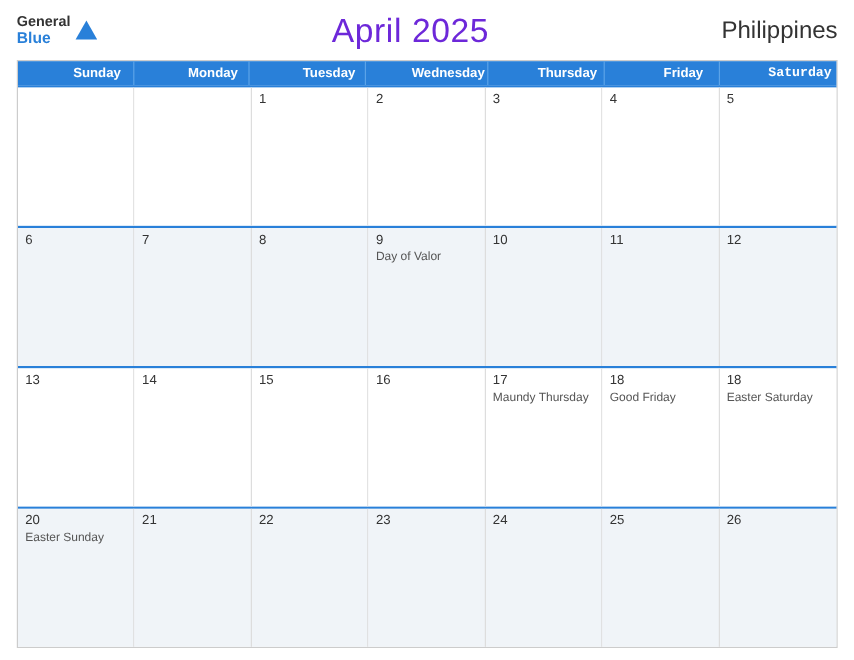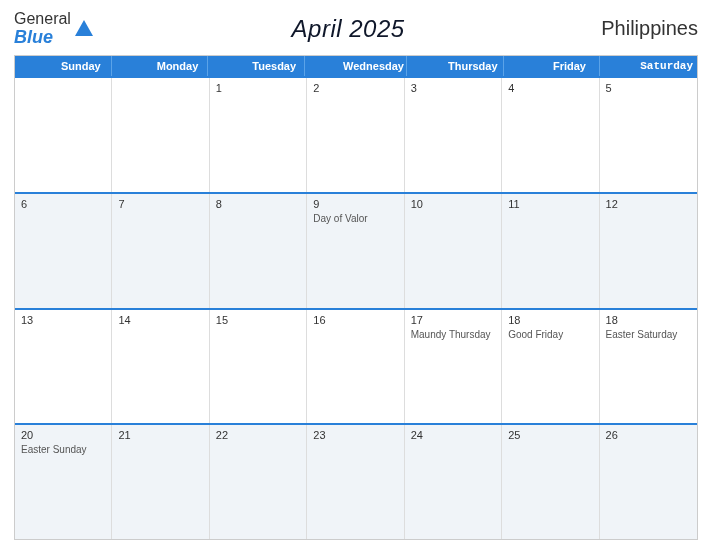--- a/index.html
+++ b/index.html
@@ -34,25 +34,24 @@
       color: #333;
       font-weight: normal;
       line-height: 1.1;
     }
     .logo-icon {
       width: 22px;
       height: 22px;
       margin-left: 2px;
     }
     .month-title {
-      font-size: 24px;
+      font-size: 28px;
       font-weight: normal;
-      color: #0f172a;
+      color: #6d28d9;
       letter-spacing: 0.5px;
-      font-style: italic;
     }
     .country {
       font-size: 20px;
       color: #333;
     }
     
     .calendar {
       flex: 1;
       display: flex;
       flex-direction: column;
@@ -115,22 +114,22 @@
     }
   </style>
 </head>
 <body>
 
 <div class="page">
 
   <div class="header">
     <div class="logo">
       <div style="display:flex;flex-direction:column;line-height:1.1;">
-        <span class="logo-text" style="font-size:16px;color:#333;">General</span>
-        <span class="logo-text" style="font-size:18px;color:#2980d9;font-weight:bold;font-style:italic;">Blue</span>
+        <span class="logo-text" style="font-size:12px;color:#333;font-weight:bold;">General</span>
+        <span class="logo-text" style="font-size:13px;color:#2980d9;font-weight:bold;">Blue</span>
       </div>
       <svg class="logo-icon" viewBox="0 0 22 22" xmlns="http://www.w3.org/2000/svg">
         <polygon points="11,2 20,18 2,18" fill="#2980d9"></polygon>
       </svg>
     </div>
     <div class="month-title">April 2025</div>
     <div class="country">Philippines</div>
   </div>
 
   <div class="calendar">

